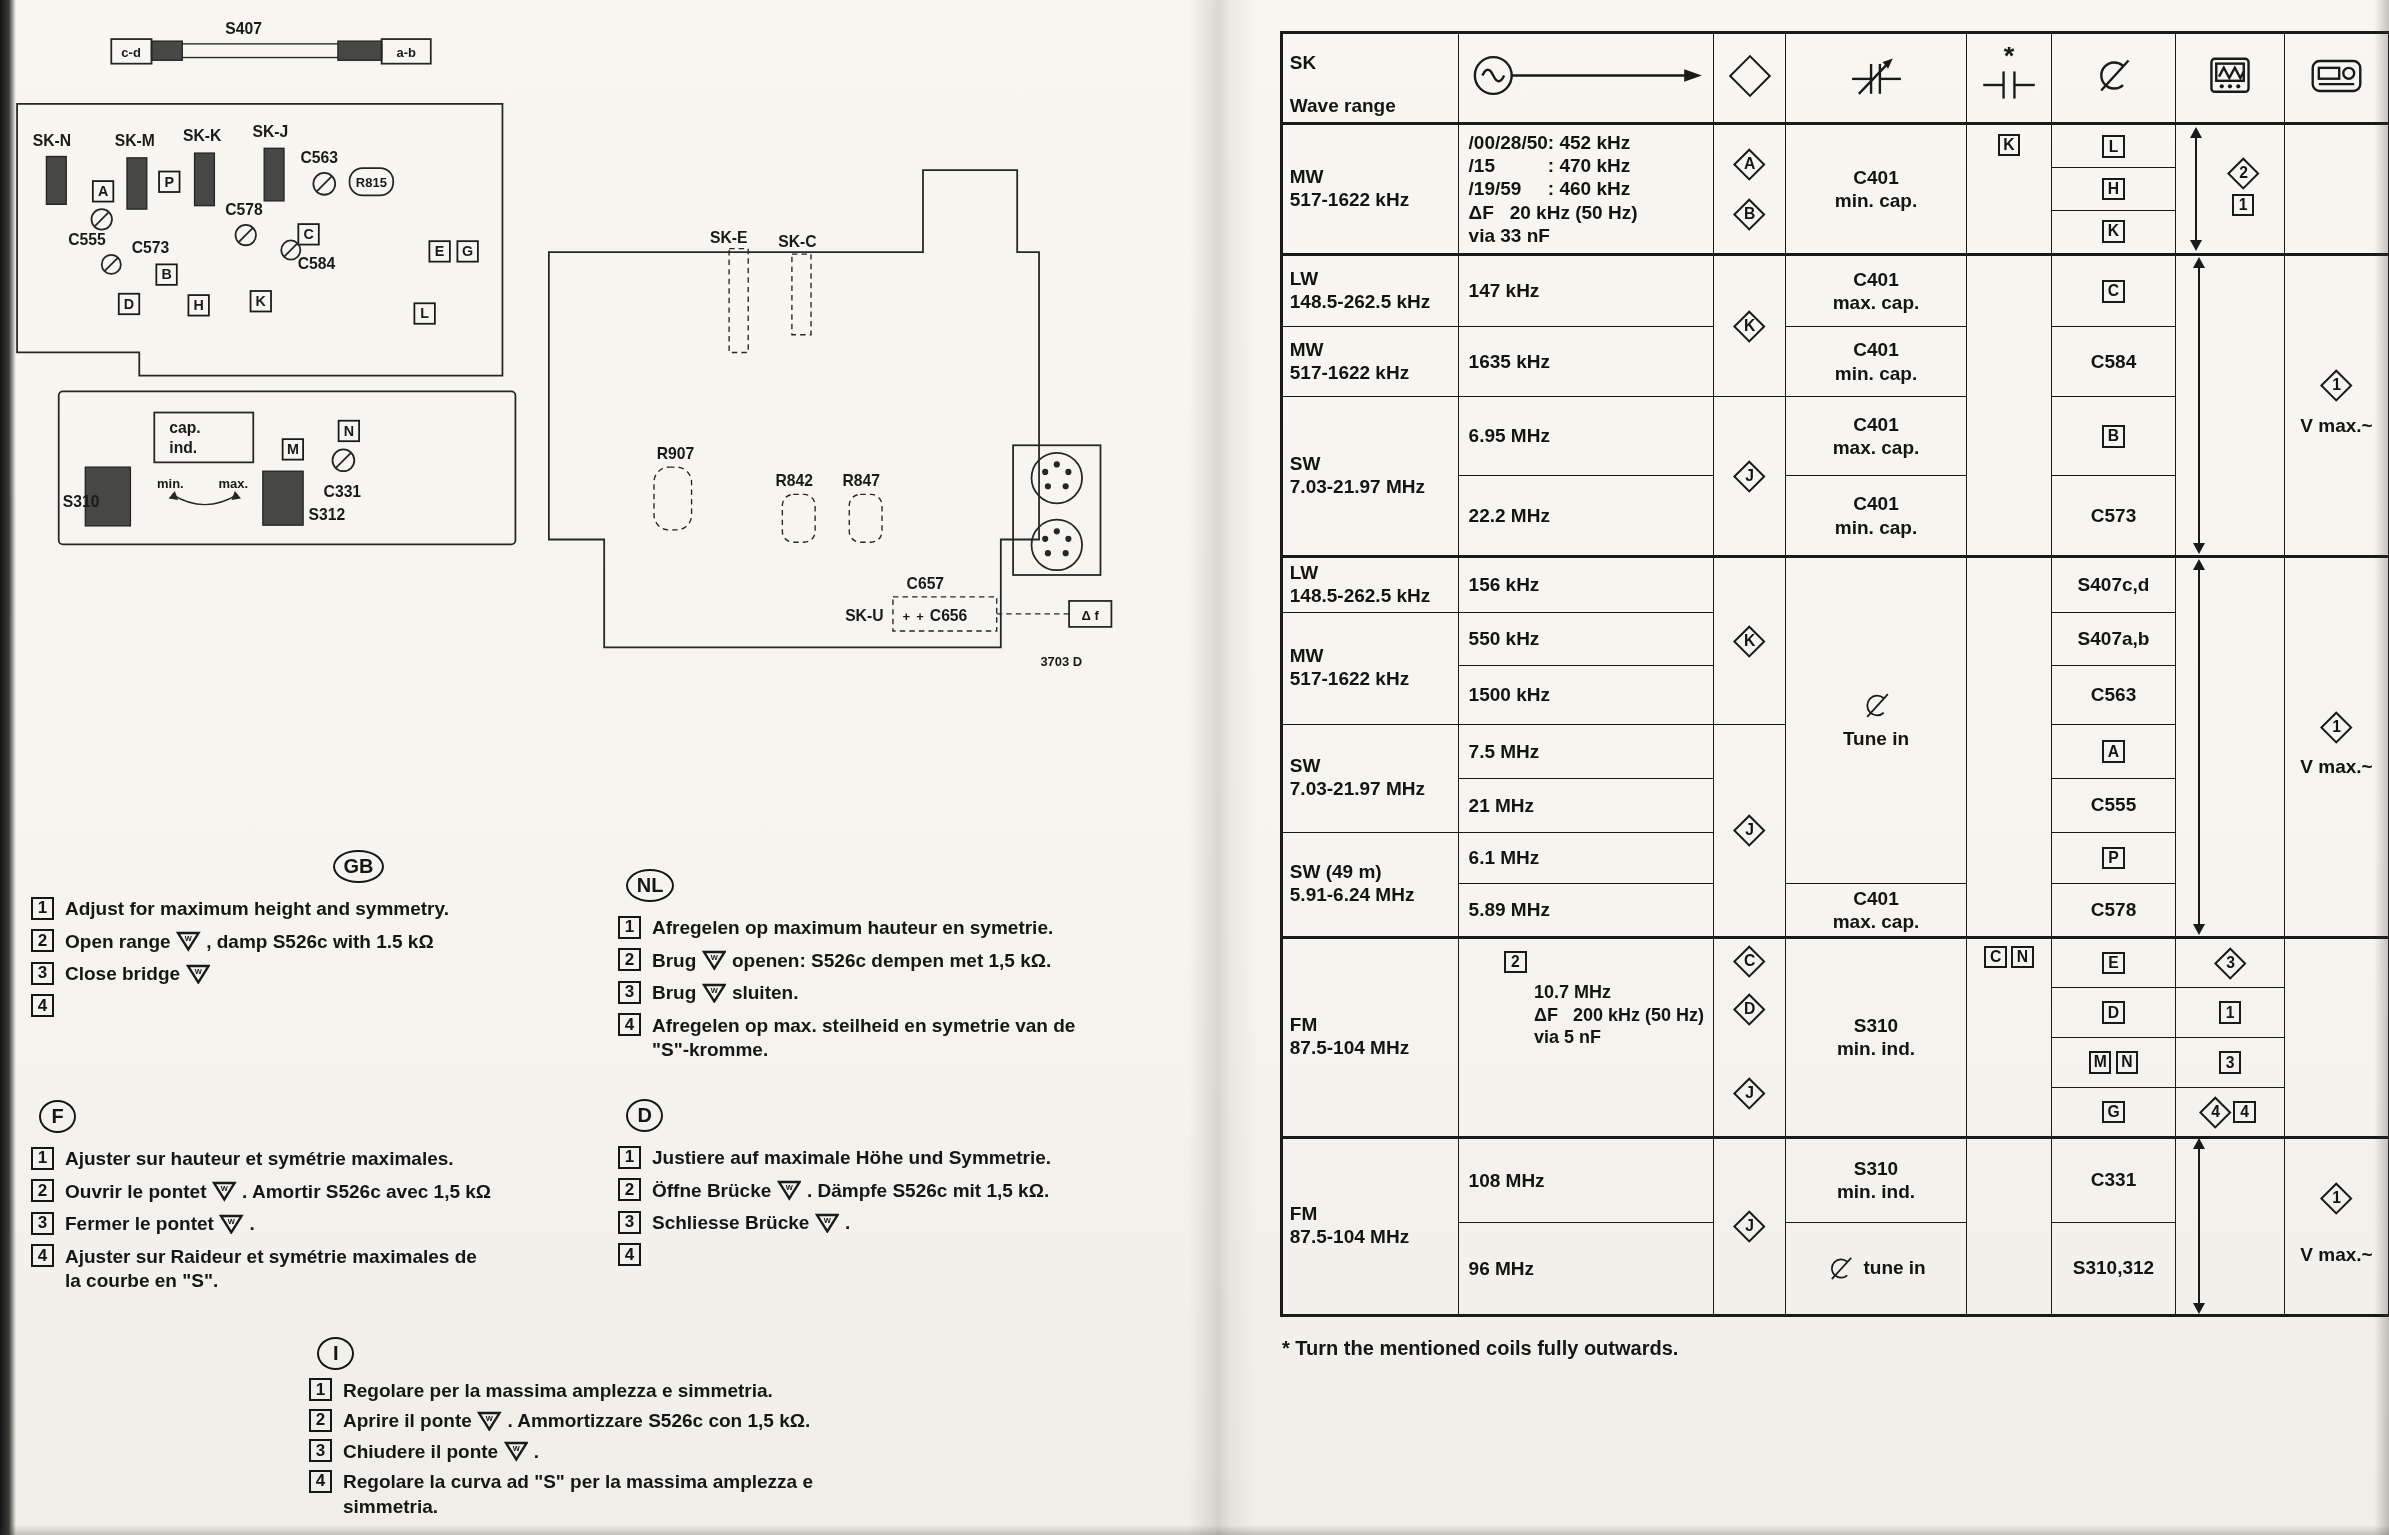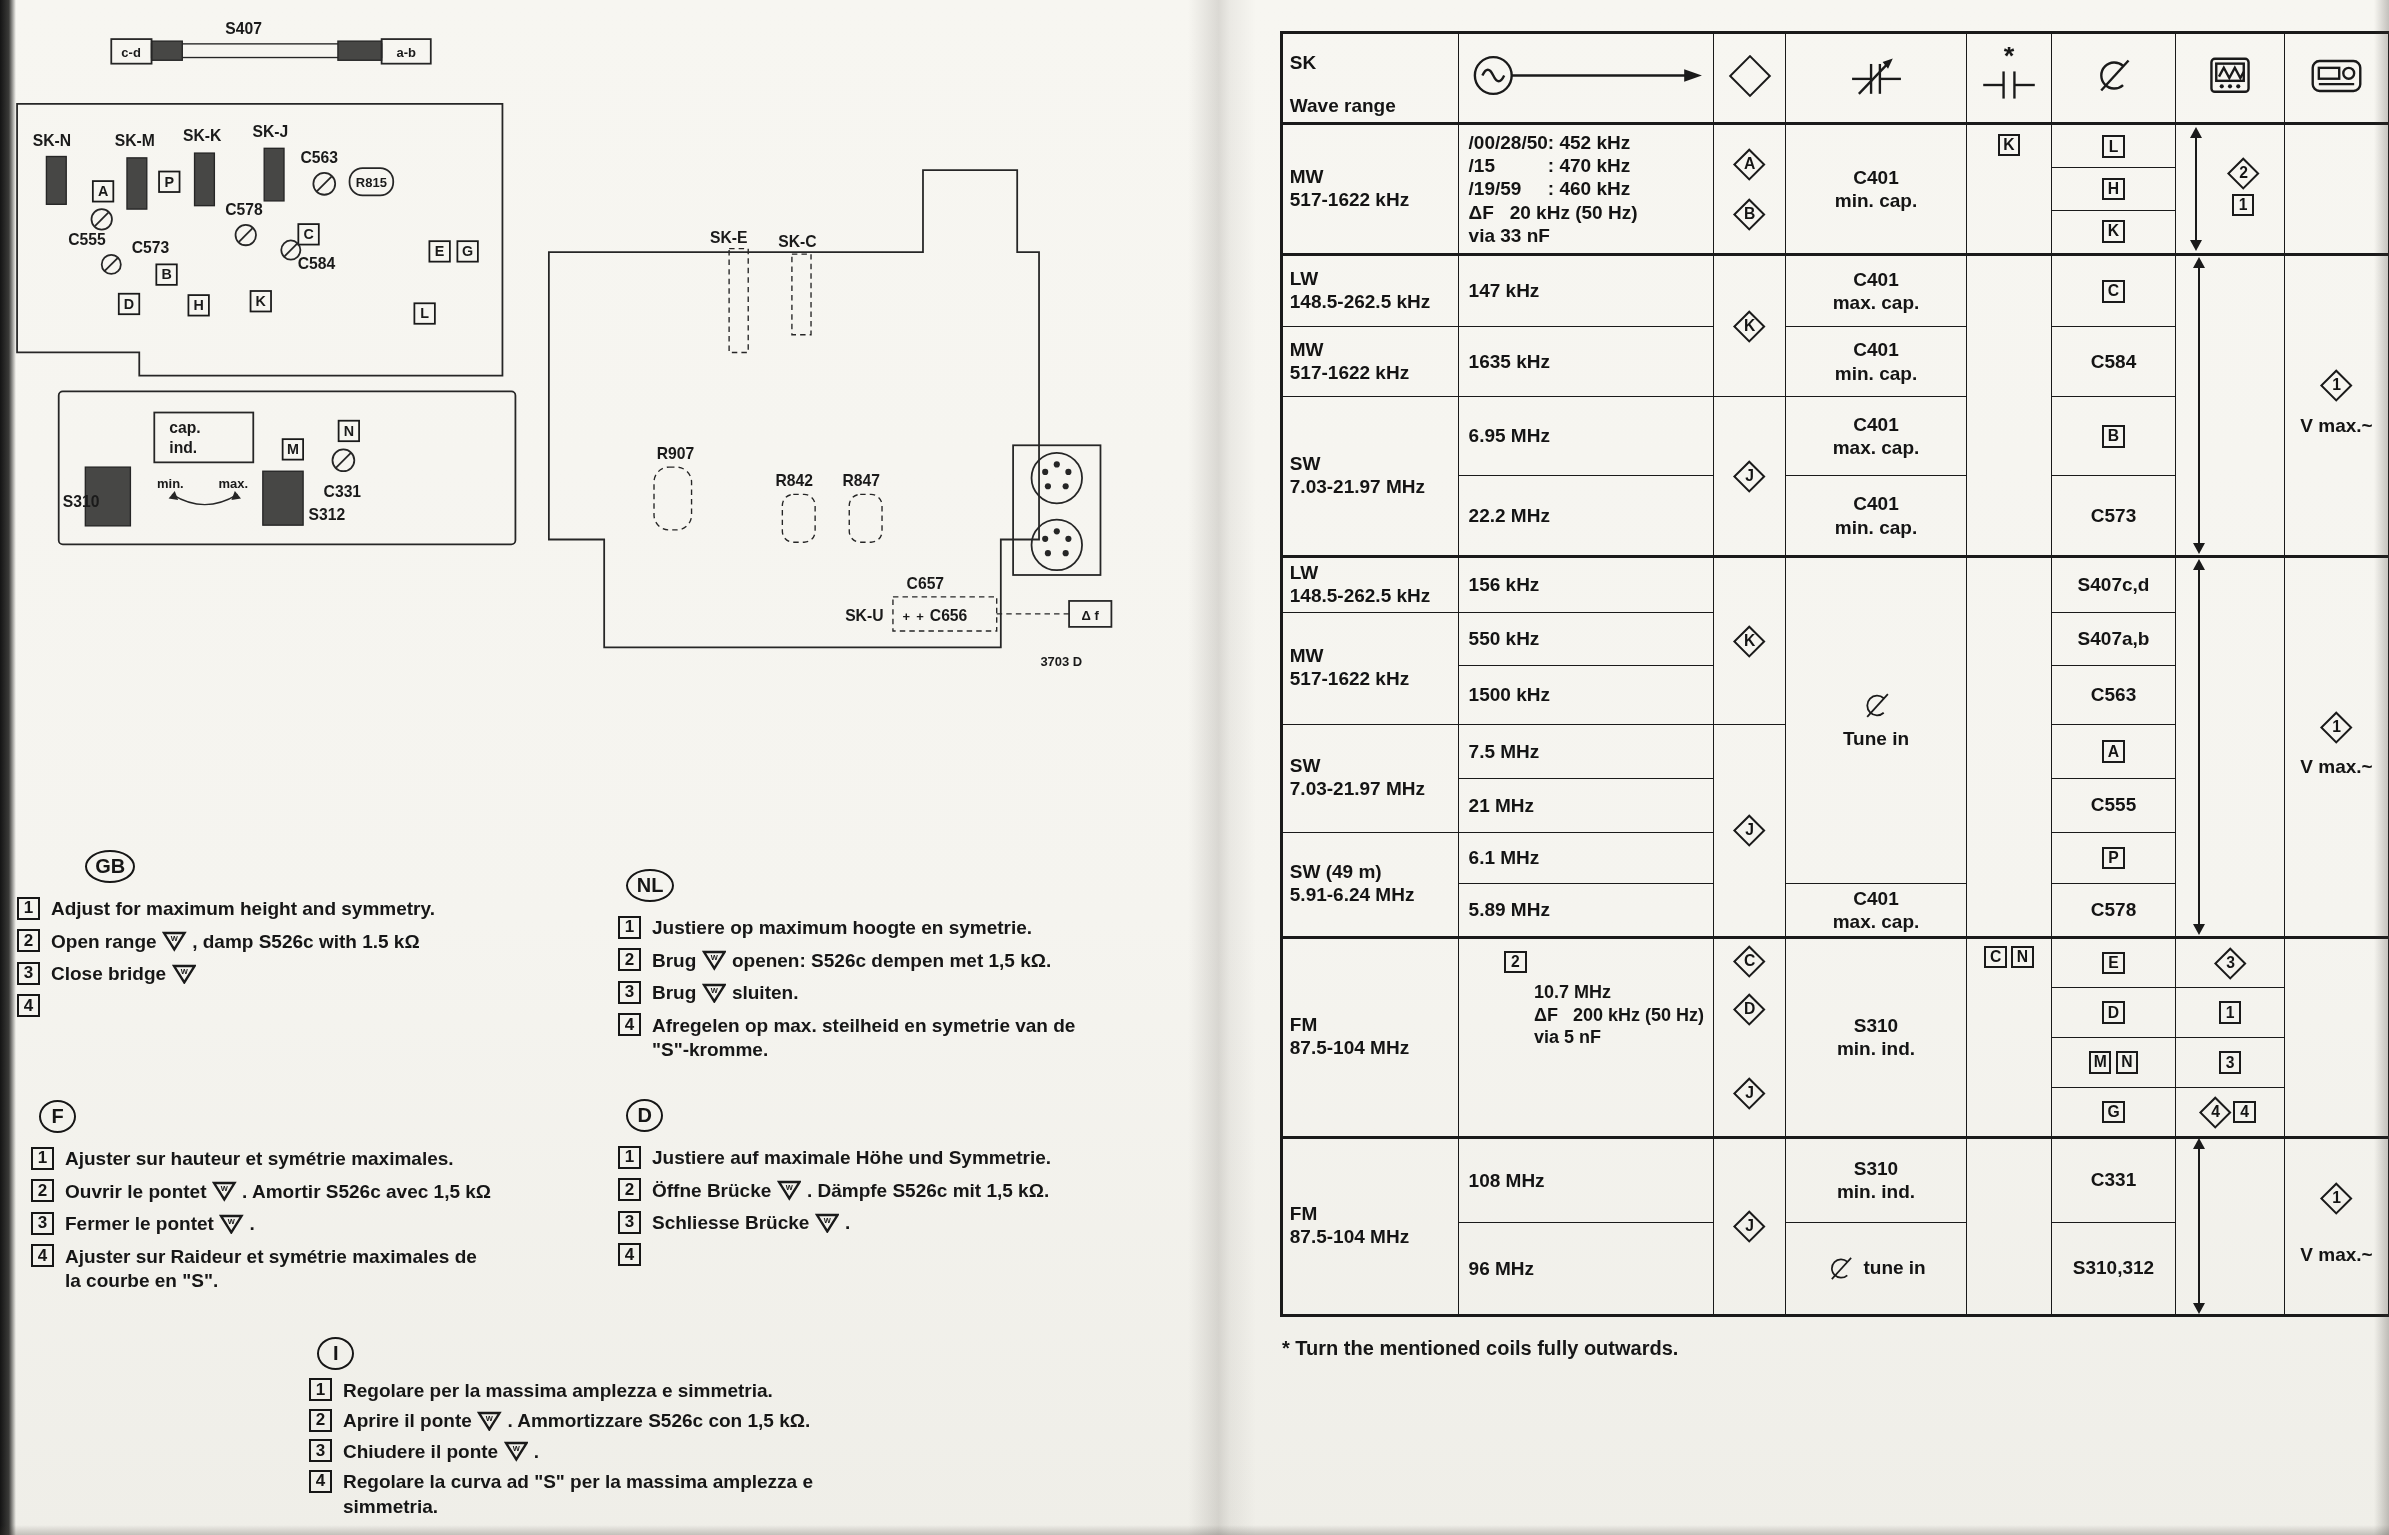--- a/index.html
+++ b/index.html
@@ -272,21 +272,21 @@
         <text x="1322" y="910" class="sm">+</text>
         <text x="1342" y="910" class="sm">+</text>
         <text x="1362" y="910">C656</text>
         <line x1="1460" y1="899" x2="1566" y2="899" class="lnth dash"></line>
         <rect x="1566" y="880" width="62" height="38" class="ln"></rect>
         <text x="1597" y="908" text-anchor="middle" class="sm">Δ f</text>
         <text x="1524" y="976" class="sm">3703 D</text>
       </g>
     </svg>
 
-    <div class="lang-block" style="left:17px;top:850px;">
+    <div class="lang-block" style="left:31px;top:850px;text-align:center;">
       <div class="lang-oval" style="margin-left:68px;">
           <span>GB</span>
         </div>
       <div class="ins-row">
         <span class="numbox">1</span>
         <span class="ins-text">Adjust for maximum height and symmetry.</span>
       </div>
       <div class="ins-row">
         <span class="numbox">2</span>
         <span class="ins-text"><span>Open range</span><svg class="bridge-icon" width="24.6" height="20.5" viewBox="0 0 36 30" style="font-size:27.5px">
@@ -305,21 +305,21 @@
         <span class="numbox">4</span>
       </div>
     </div>
 
     <div class="lang-block" style="left:618px;top:869px;">
       <div class="lang-oval" style="margin-left:8.2px;">
           <span>NL</span>
         </div>
       <div class="ins-row">
         <span class="numbox">1</span>
-        <span class="ins-text">Justiere op maximum hoogte en symetrie.</span>
+        <span class="ins-text">Afregelen op maximum hauteur en symetrie.</span>
       </div>
       <div class="ins-row">
         <span class="numbox">2</span>
         <span class="ins-text"><span>Brug</span><svg class="bridge-icon" width="24.6" height="20.5" viewBox="0 0 36 30" style="font-size:27.5px">
               <path d="M3,3 H33 L18,27 Z" class="st" stroke-width="3"></path>
               <text x="18" y="14" text-anchor="middle" font-size="11" font-weight="bold" fill="#161616">W</text>
             </svg><span>openen: S526c dempen met 1,5 kΩ.</span></span>
       </div>
       <div class="ins-row">
         <span class="numbox">3</span>

